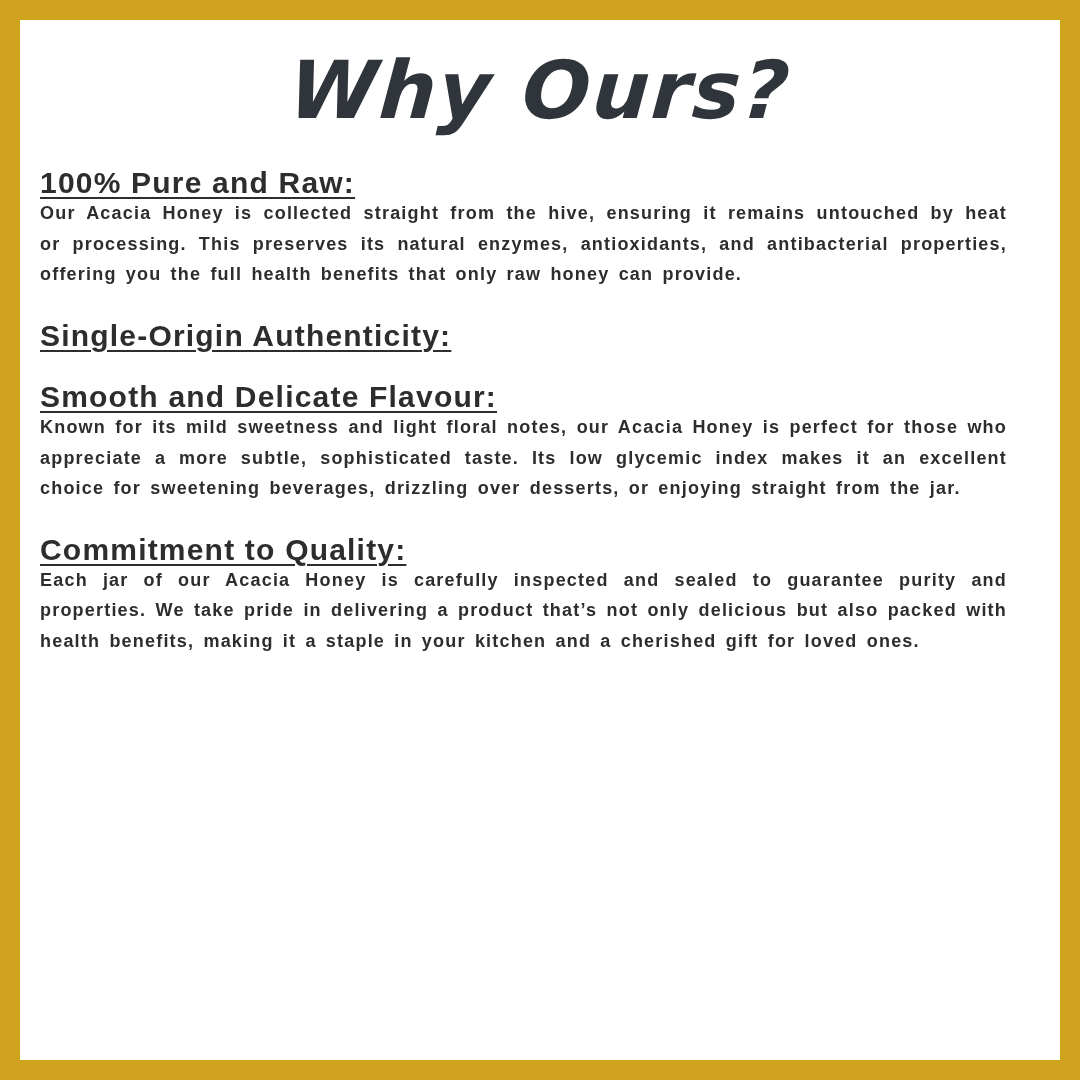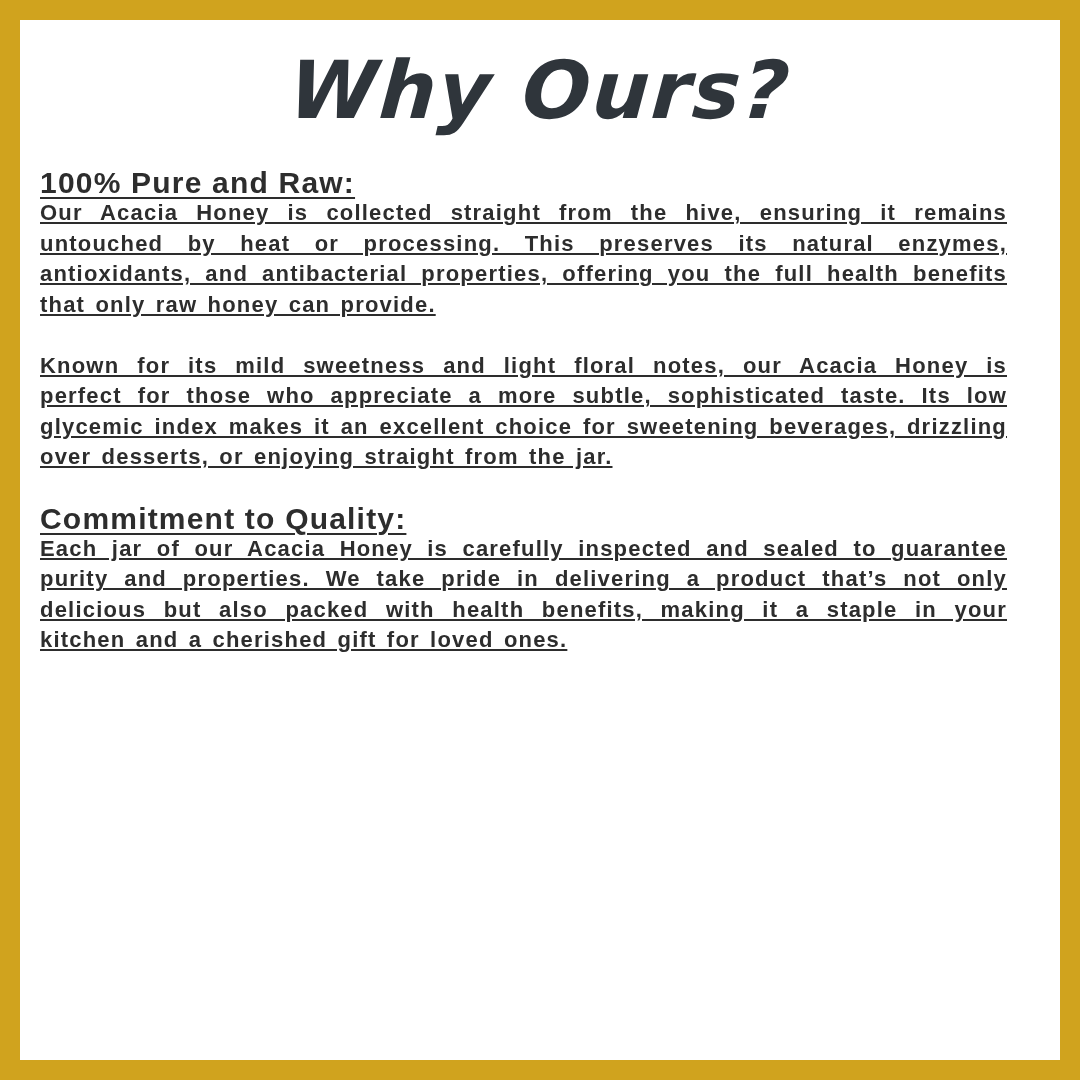--- a/index.html
+++ b/index.html
@@ -44,47 +44,48 @@
     font-size: 30px;
     font-weight: 700;
     line-height: 30.4px;
     letter-spacing: 1.2px;
     text-decoration: underline;
     text-decoration-thickness: 2px;
     text-underline-offset: 4px;
     color: var(--body-text);
   }
   .section-body {
-    font-size: 22px;
+    font-size: 18px;
     font-weight: 700;
     line-height: 30.4px;
     letter-spacing: 1.2px;
     word-spacing: 3px;
     text-align: justify;
     text-align-last: left;
     color: var(--body-text);
-    text-decoration: underline;
   }
 </style>
 </head>
 <body>
 
 <div class="page">
   <h1 class="title">Why Ours?</h1>
   <div class="content">
 
     <div class="section">
       <div class="section-heading">100% Pure and Raw:</div>
       <p class="section-body">Our Acacia Honey is collected straight from the hive, ensuring it remains untouched by heat or processing. This preserves its natural enzymes, antioxidants, and antibacterial properties, offering you the full health benefits that only raw honey can provide.</p>
     </div>
 
     <div class="section">
+      <div class="section-heading">Single-Origin Authenticity:</div>
     </div>
 
     <div class="section">
+      <div class="section-heading">Smooth and Delicate Flavour:</div>
       <p class="section-body">Known for its mild sweetness and light floral notes, our Acacia Honey is perfect for those who appreciate a more subtle, sophisticated taste. Its low glycemic index makes it an excellent choice for sweetening beverages, drizzling over desserts, or enjoying straight from the jar.</p>
     </div>
 
     <div class="section">
     </div>
 
     <div class="section">
       <div class="section-heading">Commitment to Quality:</div>
       <p class="section-body">Each jar of our Acacia Honey is carefully inspected and sealed to guarantee purity and properties. We take pride in delivering a product that’s not only delicious but also packed with health benefits, making it a staple in your kitchen and a cherished gift for loved ones.</p>
     </div>

